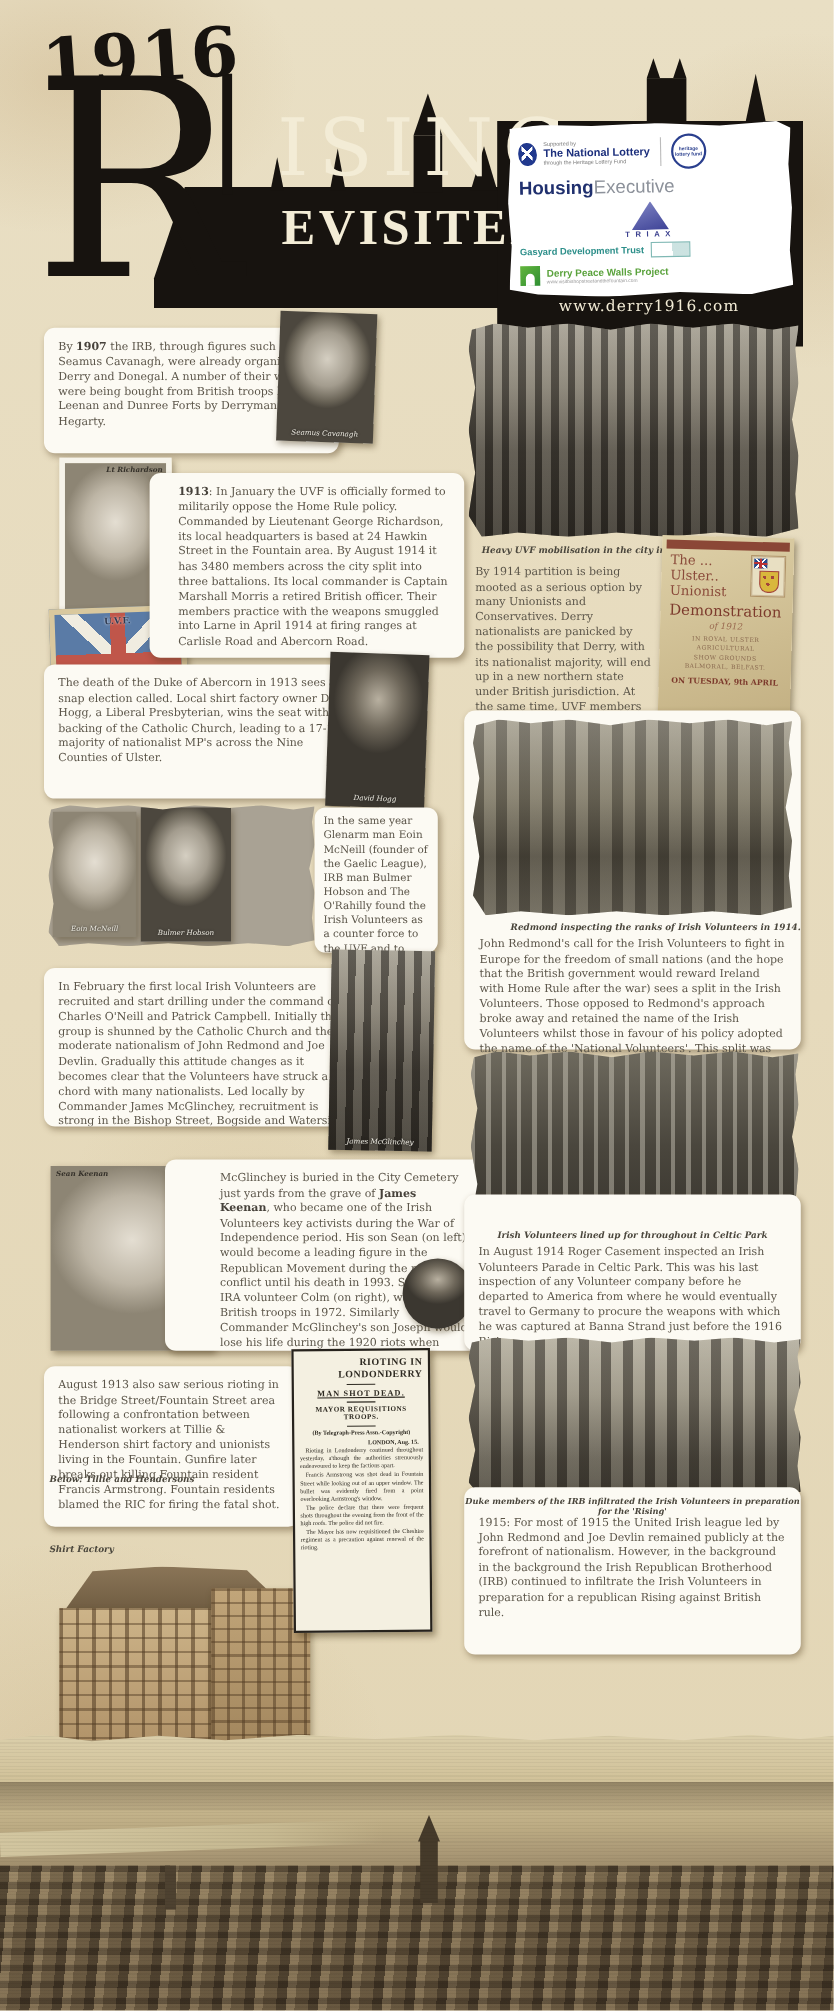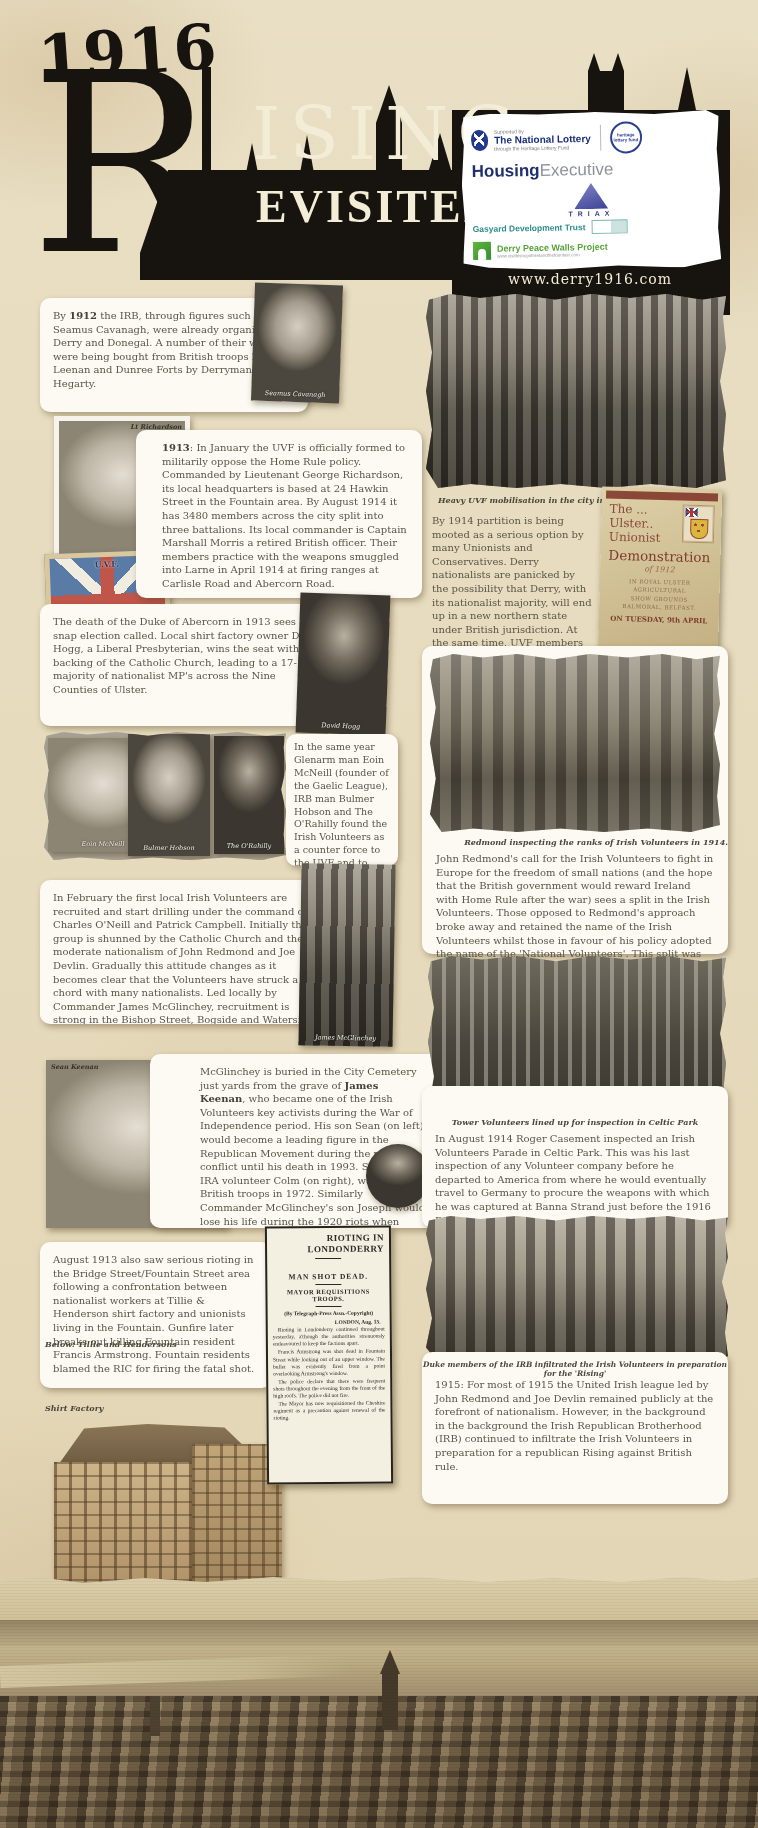--- a/index.html
+++ b/index.html
@@ -55,21 +55,21 @@
   .photo{position:absolute;box-shadow:2px 3px 6px rgba(70,55,25,.45);overflow:hidden;}
   .pcap{position:absolute;bottom:4px;left:0;right:0;text-align:center;font:italic 6.5px "DejaVu Serif",serif;color:#efece2;text-shadow:0 0 2px #222;}
   .pcap-dark{position:absolute;font:italic bold 6.5px "DejaVu Serif",serif;color:#35312a;}
   .torn{clip-path:polygon(1% 3%,8% 0,18% 2%,30% 0,43% 3%,55% 0,68% 2%,80% 0,92% 3%,100% 1%,99% 12%,100% 28%,98% 45%,100% 62%,99% 80%,100% 96%,90% 100%,75% 98%,60% 100%,45% 98%,30% 100%,15% 98%,4% 100%,0 90%,2% 70%,0 50%,2% 30%,0 12%);}
   .rcap{position:absolute;font:italic bold 8px/1.2 "DejaVu Serif",serif;color:#4a463c;}
   
   .newspaper{position:absolute;left:266px;top:1226px;width:126px;height:258px;background:#f4f0e1;
     border:2px solid #26221c;box-shadow:3px 4px 6px rgba(70,55,25,.45);padding:5px 5px;box-sizing:border-box;
     font-family:"Liberation Serif",serif;color:#2e2a22;transform:rotate(-.5deg);}
   .np-h1{font:bold 9px/1.2 "Liberation Serif",serif;text-align:right;letter-spacing:.5px;}
-  .np-h2{font:bold 7.5px/1.2 "Liberation Serif",serif;text-align:center;letter-spacing:1px;margin-top:13px;}
+  .np-h2{font:bold 7.5px/1.2 "Liberation Serif",serif;text-align:center;letter-spacing:1px;margin-top:3px;text-decoration:underline;}
   .np-h3{font:bold 6.5px/1.2 "Liberation Serif",serif;text-align:center;letter-spacing:.5px;margin-top:3px;}
   .np-rule{width:26px;height:1px;background:#2e2a22;margin:3px auto;}
   .np-by{font:bold 5.5px/1.2 "Liberation Serif",serif;text-align:center;margin-top:2px;}
   .np-date{font:bold 5.5px/1.2 "Liberation Serif",serif;text-align:right;margin:2px 4px 1px 0;}
   .np-p{font:400 5.5px/1.28 "Liberation Serif",serif;text-align:justify;text-indent:5px;margin:0 0 1px;}
   
   .pamphlet{position:absolute;left:600px;top:488px;width:120px;height:172px;transform:rotate(1.5deg);
     background:linear-gradient(160deg,#ded0a8,#cdbc90 60%,#c2af82);box-shadow:2px 3px 6px rgba(70,55,25,.5);
     padding:6px 8px;box-sizing:border-box;color:#8a4a3a;}
   .pam-topbar{height:8px;background:#7d2f23;margin:-2px -4px 4px;opacity:.85;}
@@ -114,21 +114,21 @@
   .pan-roofs{position:absolute;left:0;bottom:0;width:100%;height:132px;
     background:
       repeating-linear-gradient(95deg,rgba(45,35,24,.6) 0 9px,rgba(150,130,100,.35) 9px 17px,rgba(85,70,50,.5) 17px 29px),
       repeating-linear-gradient(180deg,rgba(35,28,20,.5) 0 6px,rgba(165,145,110,.25) 6px 15px);}
   .pan-tower{position:absolute;left:382px;top:96px;width:16px;height:58px;background:#453a2a;}
   .pan-spire{position:absolute;left:380px;top:74px;width:0;height:0;border-left:10px solid transparent;border-right:10px solid transparent;border-bottom:24px solid #453a2a;}
   .pan-tower2{position:absolute;left:150px;top:120px;width:10px;height:40px;background:#4d4130;}
   .pan-grain{position:absolute;inset:0;background:repeating-linear-gradient(0deg,rgba(0,0,0,.045) 0 1px,transparent 1px 3px);}
   
   .fill-portrait{background:radial-gradient(ellipse 45% 38% at 50% 36%,#d5cfc2 0%,#a39c8e 55%,#6b6558 85%,#4c473e 100%);}
-  .fill-portrait-light{background:radial-gradient(ellipse 50% 40% at 50% 40%,#e4ded2 0%,#bdb5a5 60%,#8d8574 100%);padding-left:34px;}
+  .fill-portrait-light{background:radial-gradient(ellipse 50% 40% at 50% 40%,#e4ded2 0%,#bdb5a5 60%,#8d8574 100%);}
   .fill-dark{background:radial-gradient(ellipse 45% 35% at 50% 30%,#b8b0a0 0%,#6e675a 55%,#3b3730 100%);}
   .fill-crowd{background:
       repeating-linear-gradient(90deg,rgba(25,22,18,.55) 0 7px,rgba(145,140,128,.25) 7px 15px),
       linear-gradient(180deg,#b8b3a6 0%,#8f897c 30%,#575249 60%,#3a362f 100%);}
   .fill-field{background:
       repeating-linear-gradient(90deg,rgba(30,27,22,.35) 0 10px,rgba(160,155,140,.2) 10px 21px),
       linear-gradient(180deg,#b5b0a2 0%,#87816f 40%,#534e42 70%,#6e695c 100%);}
   .fill-rows{background:
       repeating-linear-gradient(90deg,rgba(225,220,205,.4) 0 4px,transparent 4px 14px),
       linear-gradient(180deg,#6e6a5e 0%,#4a463d 50%,#36332c 100%);}
@@ -192,21 +192,21 @@
     <div class="sp-row">
       <div class="pw-arch"></div>
       <div class="pw-text">
         <div class="pw-main">Derry Peace Walls Project</div>
         <div class="pw-url">www.visitbishopstreetandthefountain.com</div>
       </div>
     </div>
   </div>
 
   <div class="card" style="left:40px;top:298px;width:268px;height:114px;">
-    <span>By </span><b>1912</b><span> the IRB, through figures such as Seamus Cavanagh, were already organising in Derry and Donegal. A number of their weapons were being bought from British troops based at Leenan and Dunree Forts by Derryman Pat Hegarty.</span>
+    <span>By </span><b>1907</b><span> the IRB, through figures such as Seamus Cavanagh, were already organising in Derry and Donegal. A number of their weapons were being bought from British troops based at Leenan and Dunree Forts by Derryman Pat Hegarty.</span>
   </div>
   <div class="photo fill-portrait" style="left:253px;top:284px;width:88px;height:118px;transform:rotate(2deg);">
     <div class="pcap">Seamus Cavanagh</div>
   </div>
 
   <div class="photo fill-portrait-light whiteborder" style="left:54px;top:416px;width:92px;height:134px;">
     <div class="pcap-dark" style="top:2px;right:3px;">Lt Richardson</div>
   </div>
   <div class="photo" style="left:46px;top:552px;width:114px;height:88px;transform:rotate(-2deg);border:5px solid #d9c89e;background:
       linear-gradient(0deg,transparent 42%,#c0564a 42%,#c0564a 58%,transparent 58%),
@@ -226,23 +226,20 @@
   <div class="photo fill-dark" style="left:298px;top:594px;width:90px;height:140px;transform:rotate(2deg);">
     <div class="pcap">David Hogg</div>
   </div>
 
   <div class="photo torn" style="left:44px;top:732px;width:242px;height:128px;background:#a9a294;">
     <div class="photo fill-portrait-light" style="left:4px;top:6px;width:76px;height:114px;">
       <div class="pcap">Eoin McNeill</div>
     </div>
     <div class="photo fill-portrait" style="left:84px;top:2px;width:82px;height:122px;">
       <div class="pcap">Bulmer Hobson</div>
-    </div>
-    <div class="photo fill-dark" style="left:170px;top:4px;width:70px;height:118px;">
-      <div class="pcap">The O'Rahilly</div>
     </div>
   </div>
   <div class="card" style="left:286px;top:734px;width:112px;height:132px;padding:7px 8px;font-size:9.5px;">
     <span>In the same year Glenarm man Eoin McNeill (founder of the Gaelic League), IRB man Bulmer Hobson and The O'Rahilly found the Irish Volunteers as a counter force to the UVF and to push nationalist demands in a more militant fashion.</span>
   </div>
 
   <div class="card" style="left:40px;top:880px;width:294px;height:144px;">
     <span>In February the first local Irish Volunteers are recruited and start drilling under the command of Charles O'Neill and Patrick Campbell. Initially the group is shunned by the Catholic Church and the moderate nationalism of John Redmond and Joe Devlin. Gradually this attitude changes as it becomes clear that the Volunteers have struck a chord with many nationalists. Led locally by Commander James McGlinchey, recruitment is strong in the Bishop Street, Bogside and Waterside areas with nightly drills taking place in Celtic Park.</span>
   </div>
   <div class="photo fill-crowd" style="left:300px;top:864px;width:94px;height:182px;transform:rotate(1deg);">
@@ -310,21 +307,21 @@
 
   <div class="card" style="left:422px;top:646px;width:306px;height:308px;"></div>
   <div class="photo torn fill-field" style="left:430px;top:654px;width:290px;height:178px;"></div>
   <div class="rcap" style="left:422px;top:838px;width:306px;text-align:right;">Redmond inspecting the ranks of Irish Volunteers in 1914.</div>
   <div class="ontext" style="left:436px;top:852px;width:280px;">John Redmond's call for the Irish Volunteers to fight in Europe for the freedom of small nations (and the hope that the British government would reward Ireland with Home Rule after the war) sees a split in the Irish Volunteers. Those opposed to Redmond's approach broke away and retained the name of the Irish Volunteers whilst those in favour of his policy adopted the name of the 'National Volunteers'. This split was reflected locally with 150 staying with the Irish Volunteers whilst over 4,000 sided with the pro-Redmondites. In August both National Volunteer and UVF members departed from the local train stations to fight in Europe; many would never return.</div>
 
   <div class="photo torn fill-rows" style="left:428px;top:956px;width:298px;height:172px;"></div>
   <div class="card" style="left:422px;top:1086px;width:306px;height:142px;padding-top:46px;">
     <span>In August 1914 Roger Casement inspected an Irish Volunteers Parade in Celtic Park. This was his last inspection of any Volunteer company before he departed to America from where he would eventually travel to Germany to procure the weapons with which he was captured at Banna Strand just before the 1916 Rising.</span>
   </div>
-  <div class="rcap" style="left:422px;top:1118px;width:306px;text-align:center;">Tower Volunteers lined up for inspection in Celtic Park</div>
+  <div class="rcap" style="left:422px;top:1118px;width:306px;text-align:center;">Irish Volunteers lined up for throughout in Celtic Park</div>
 
   <div class="photo torn fill-parade" style="left:426px;top:1216px;width:302px;height:146px;"></div>
   <div class="card" style="left:422px;top:1352px;width:306px;height:152px;padding-top:26px;">
     <span>1915: For most of 1915 the United Irish league led by John Redmond and Joe Devlin remained publicly at the forefront of nationalism. However, in the background in the background the Irish Republican Brotherhood (IRB) continued to infiltrate the Irish Volunteers in preparation for a republican Rising against British rule.</span>
   </div>
   <div class="rcap" style="left:422px;top:1360px;width:306px;text-align:center;font-size:7.5px;">Duke members of the IRB infiltrated the Irish Volunteers in preparation for the 'Rising'</div>
 
   <div class="panorama">
     <div class="pan-hills"></div>
     <div class="pan-river"></div>

